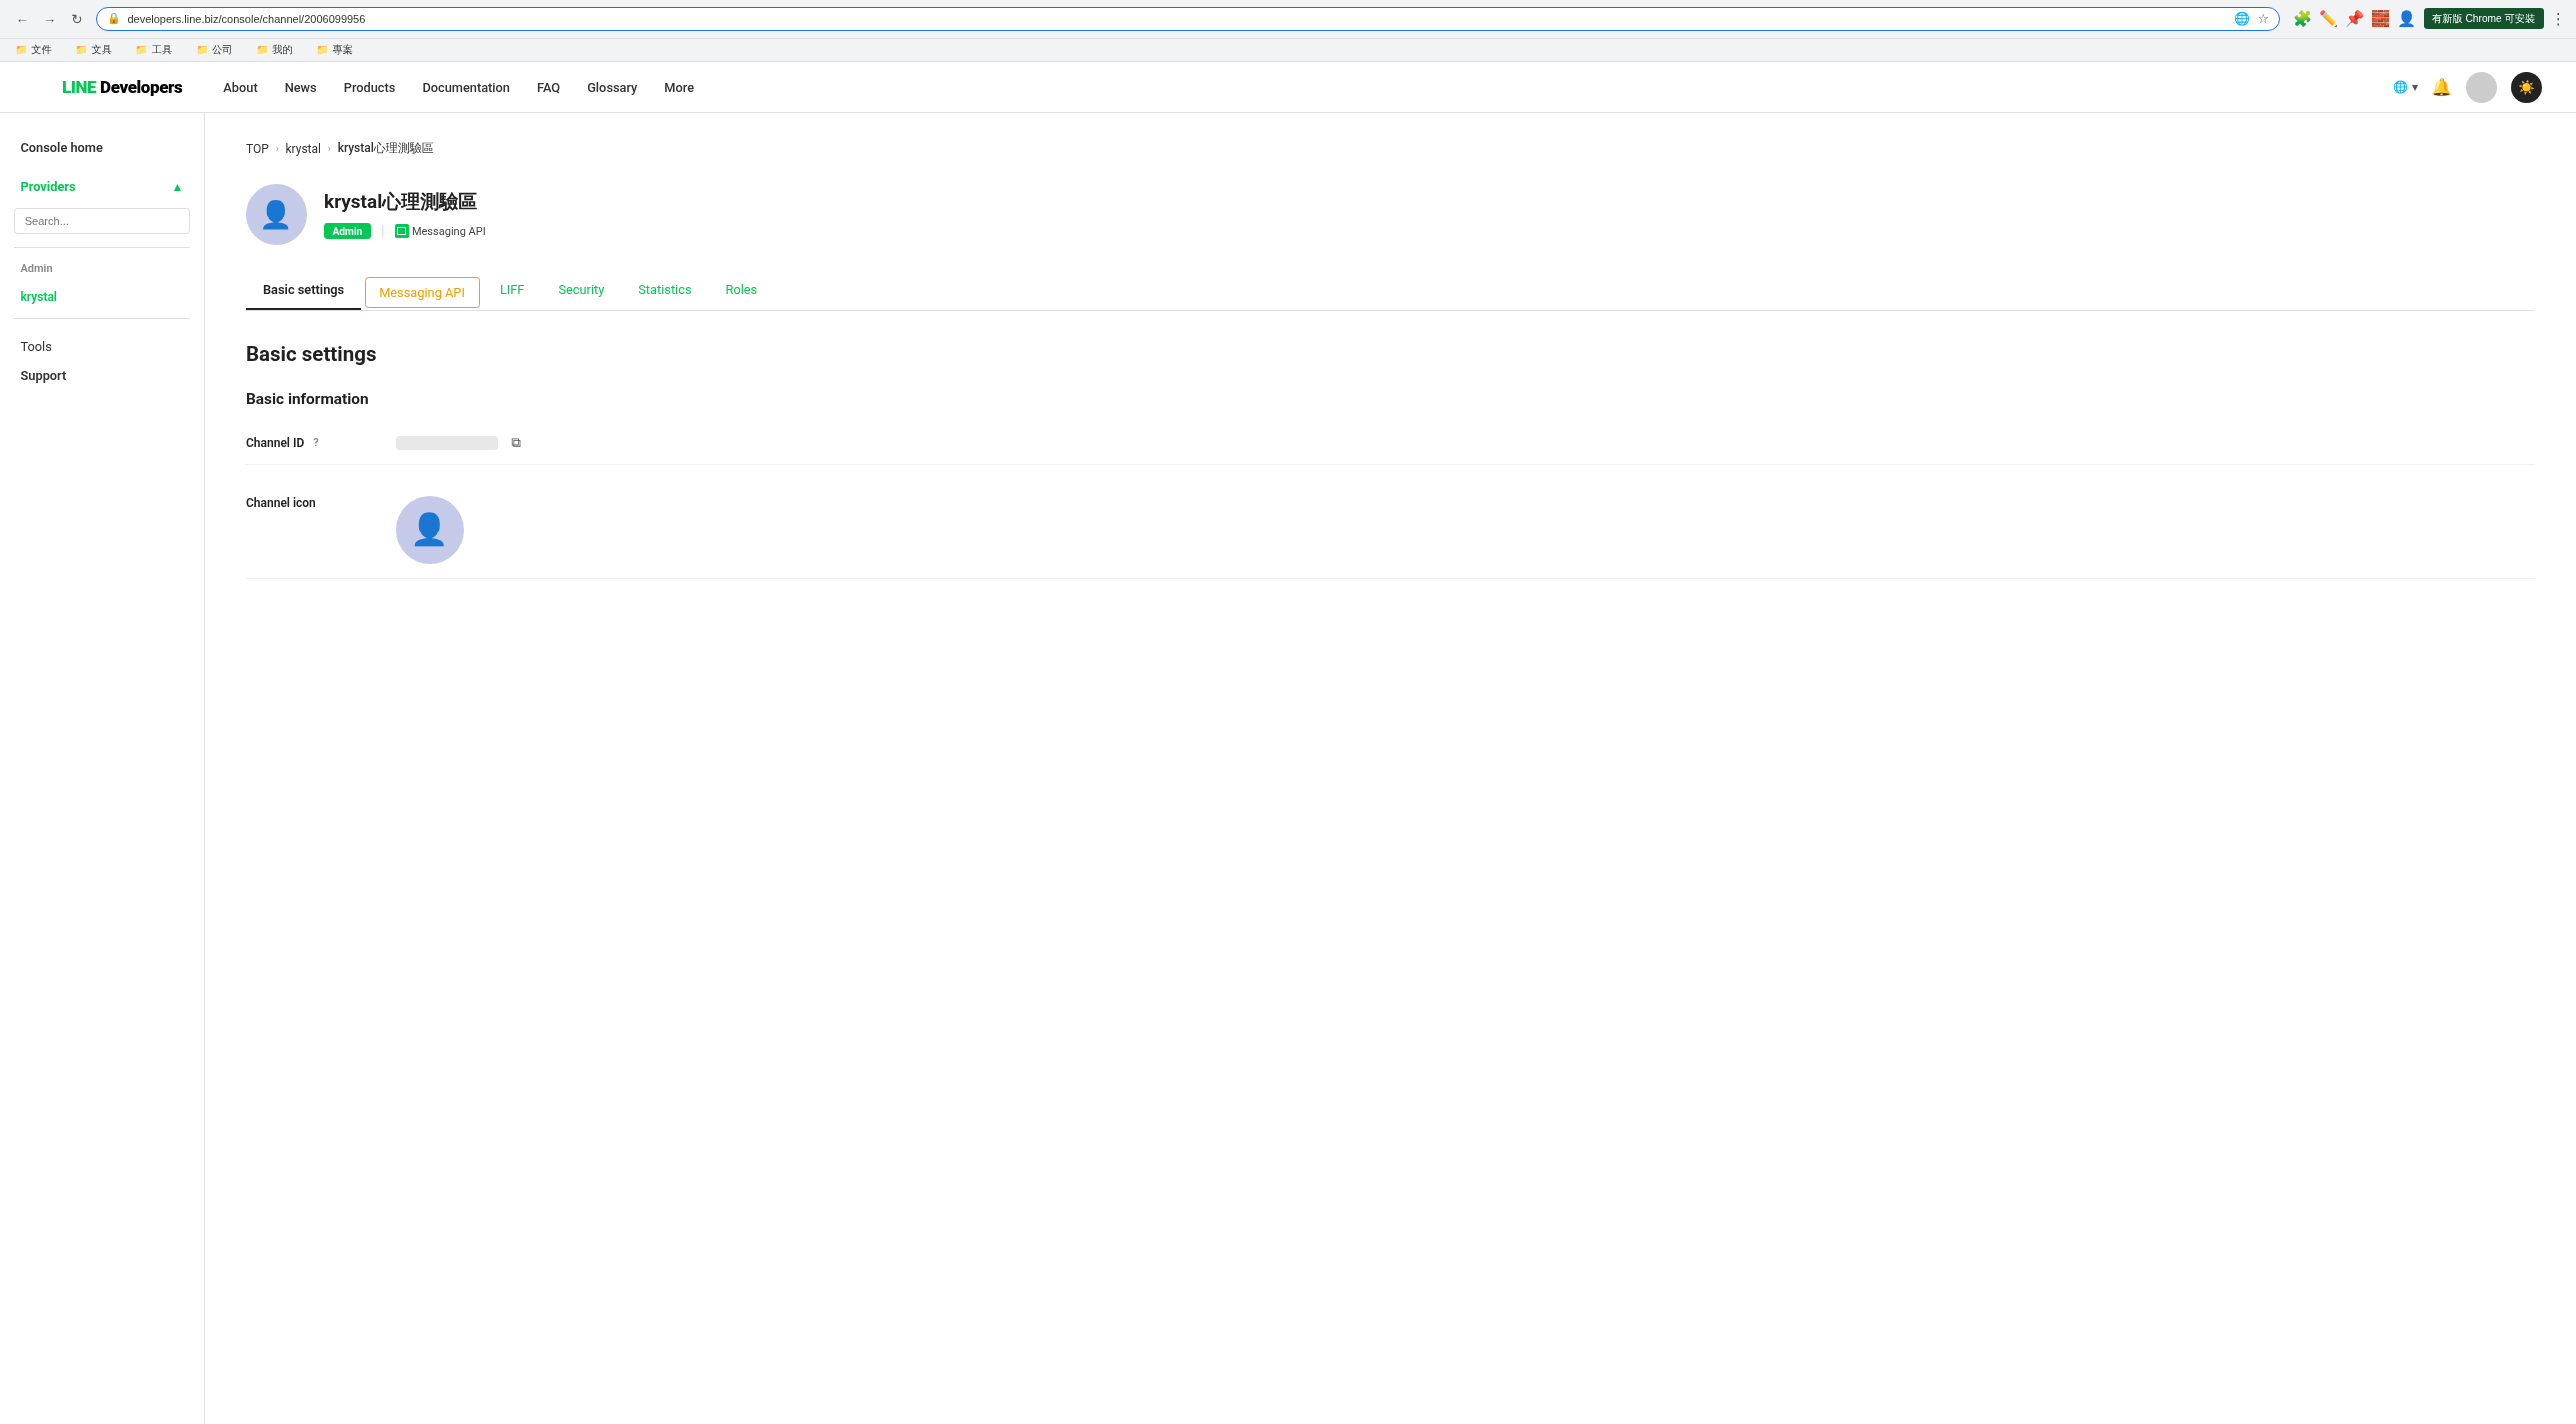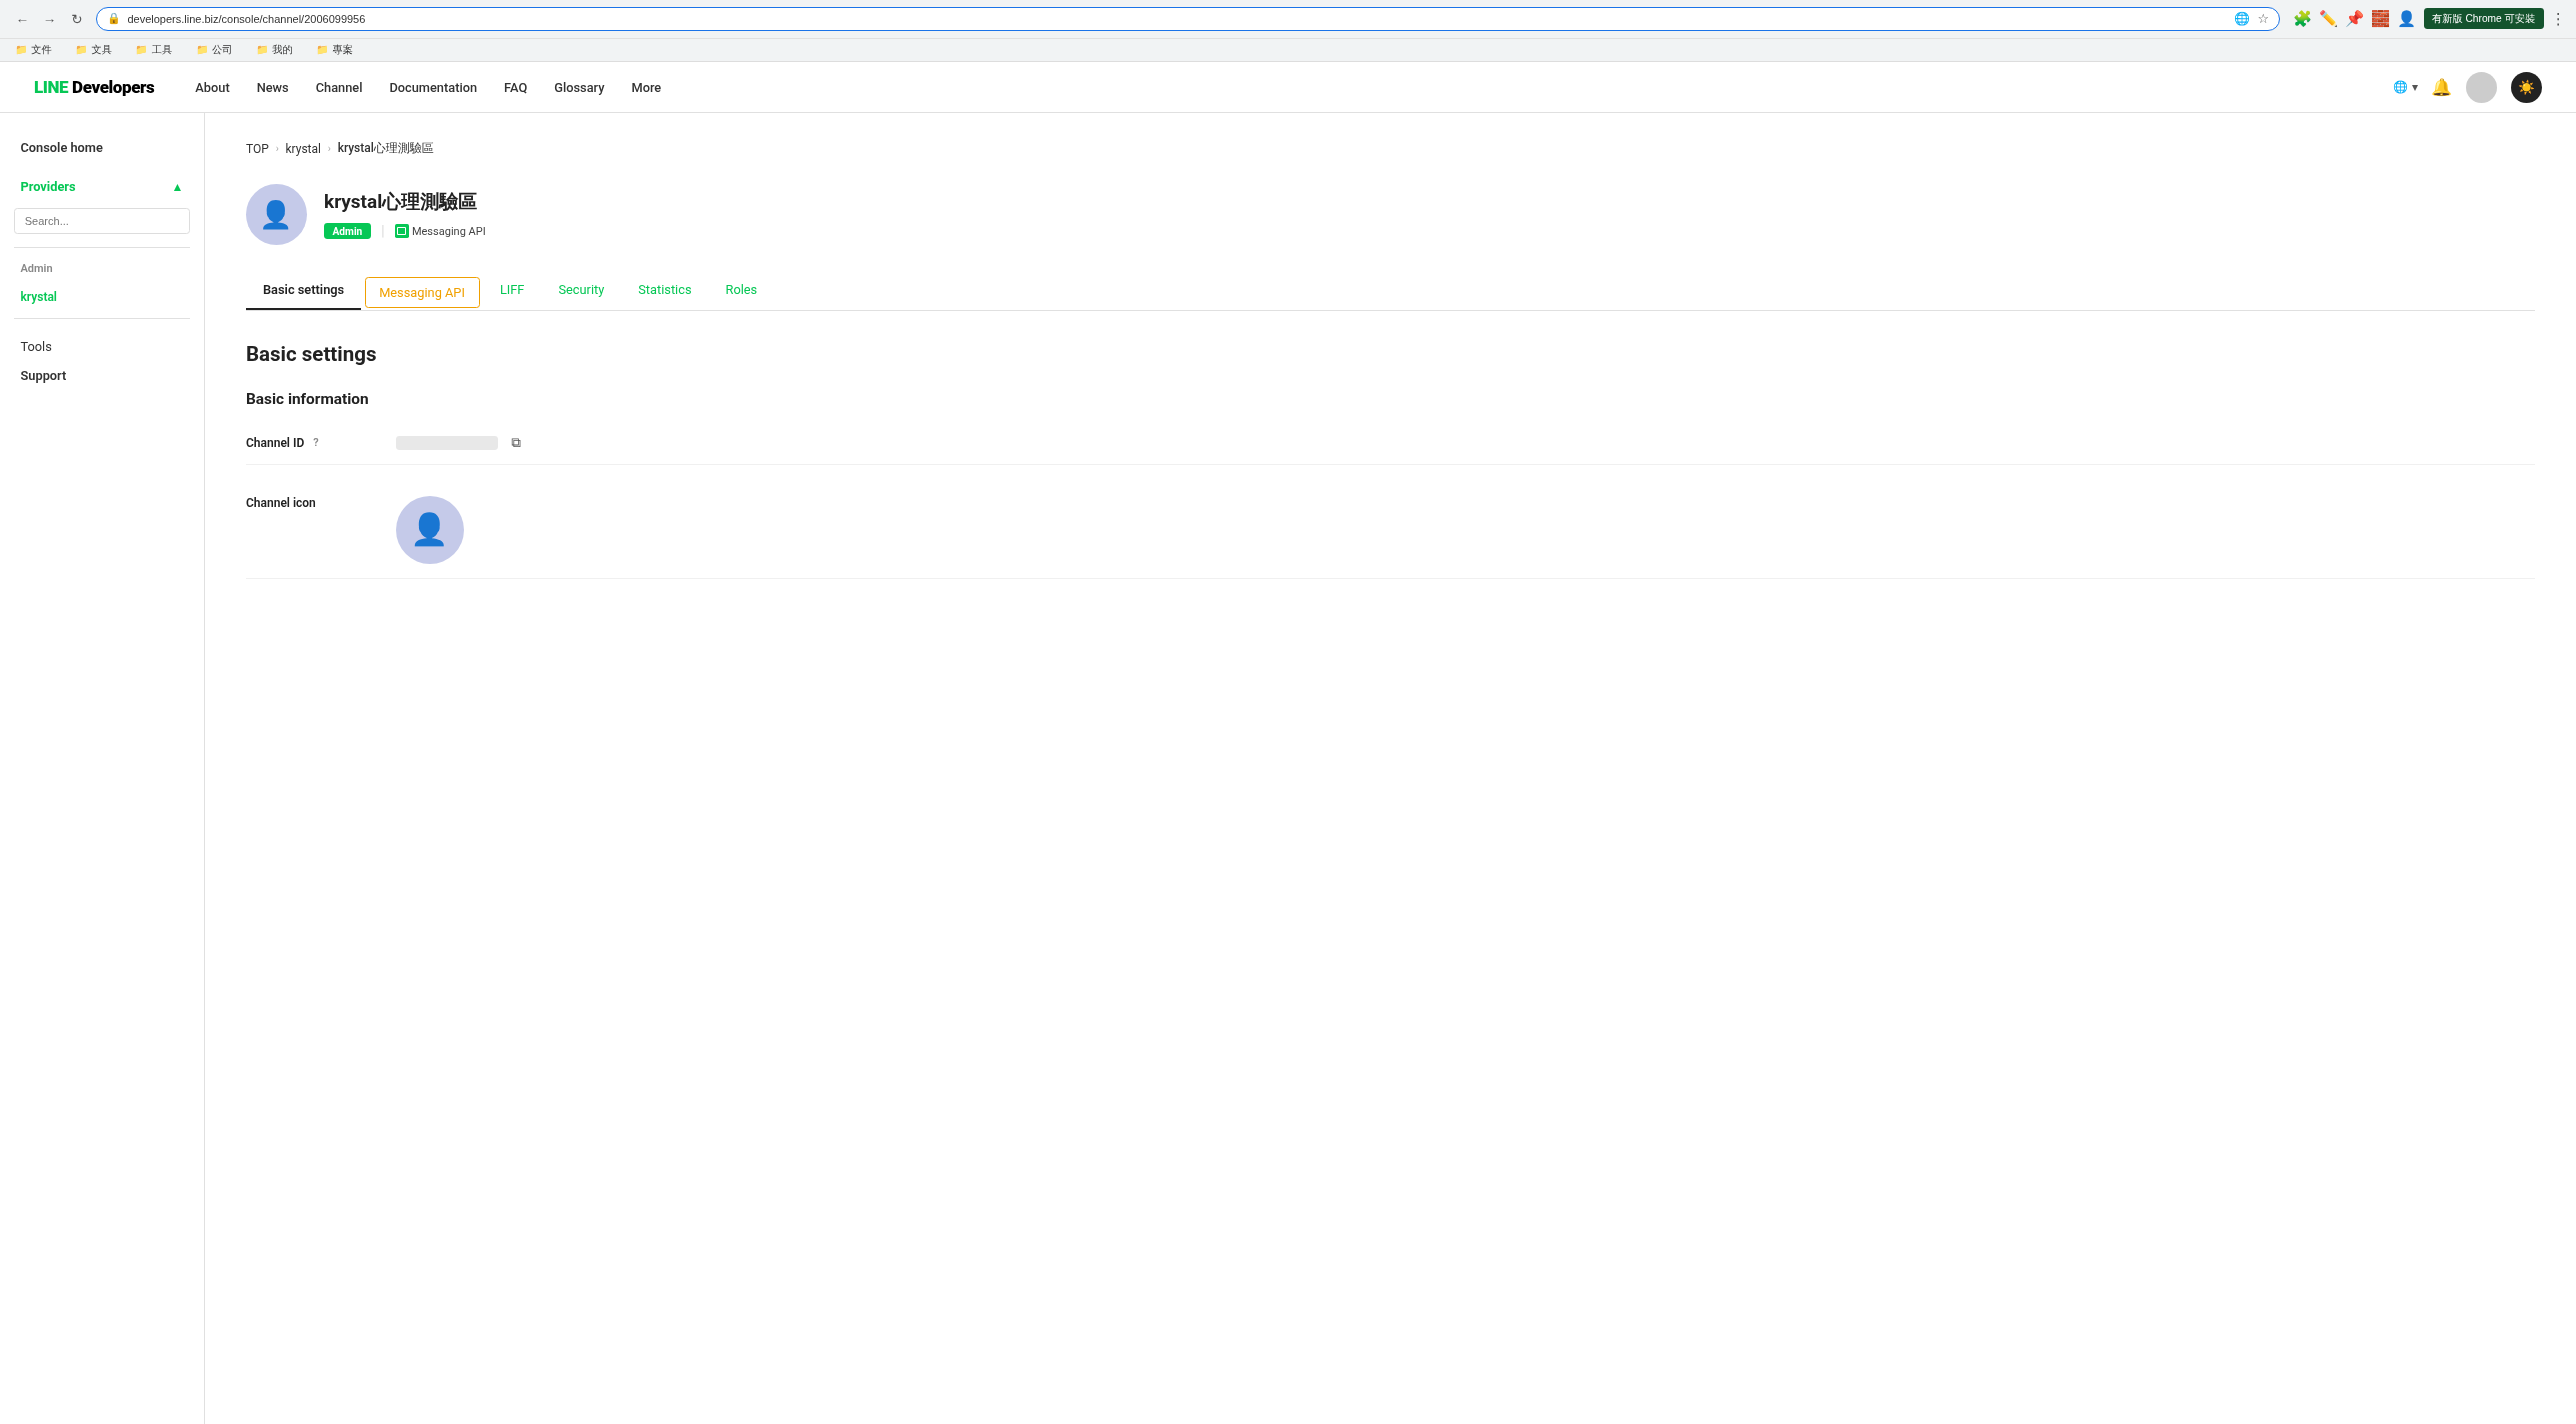--- a/index.html
+++ b/index.html
@@ -148,26 +148,26 @@
     </div>
     <div class="bookmark-item">
       <span class="bookmark-icon">📁</span>
       <span>專案</span>
     </div>
   </div>
 </div>
 
 <header class="site-header">
   <div class="logo">
-    <span style="color:#06c755;">LINE </span><span>Developers</span>
+    <span style="color:#06c755;margin-left:28px;">LINE </span><span>Developers</span>
   </div>
   <nav class="main-nav">
     <a class="nav-link">About</a>
     <a class="nav-link">News</a>
-    <a class="nav-link">Channel</a>
+    <a class="nav-link">Products</a>
     <a class="nav-link">Documentation</a>
     <a class="nav-link">FAQ</a>
     <a class="nav-link">Glossary</a>
     <a class="nav-link">More</a>
   </nav>
   <div class="header-right">
     <div class="globe-btn">
       <span>🌐</span>
       <span>▾</span>
     </div>

